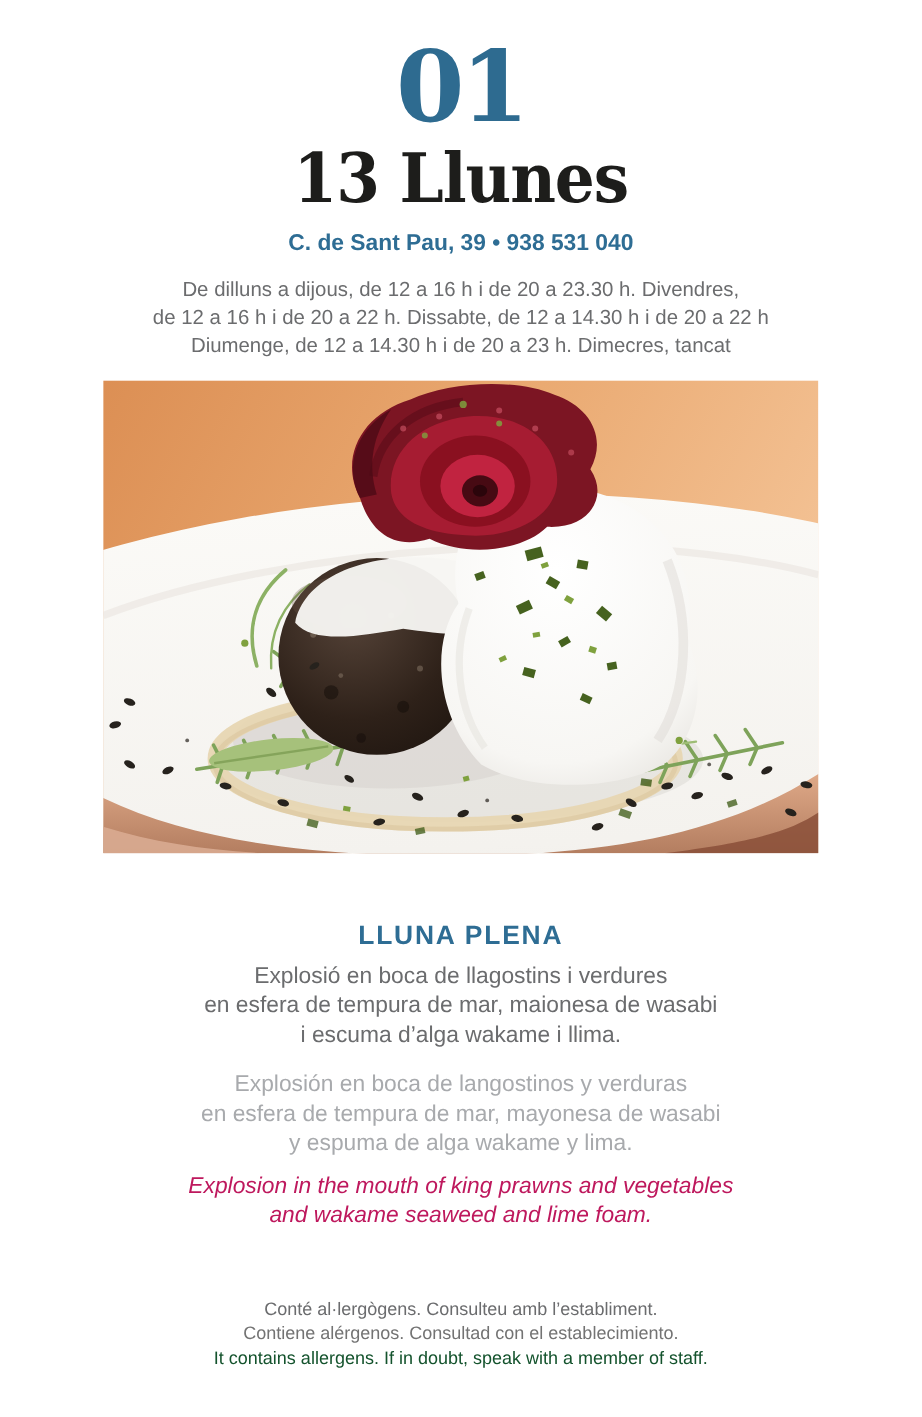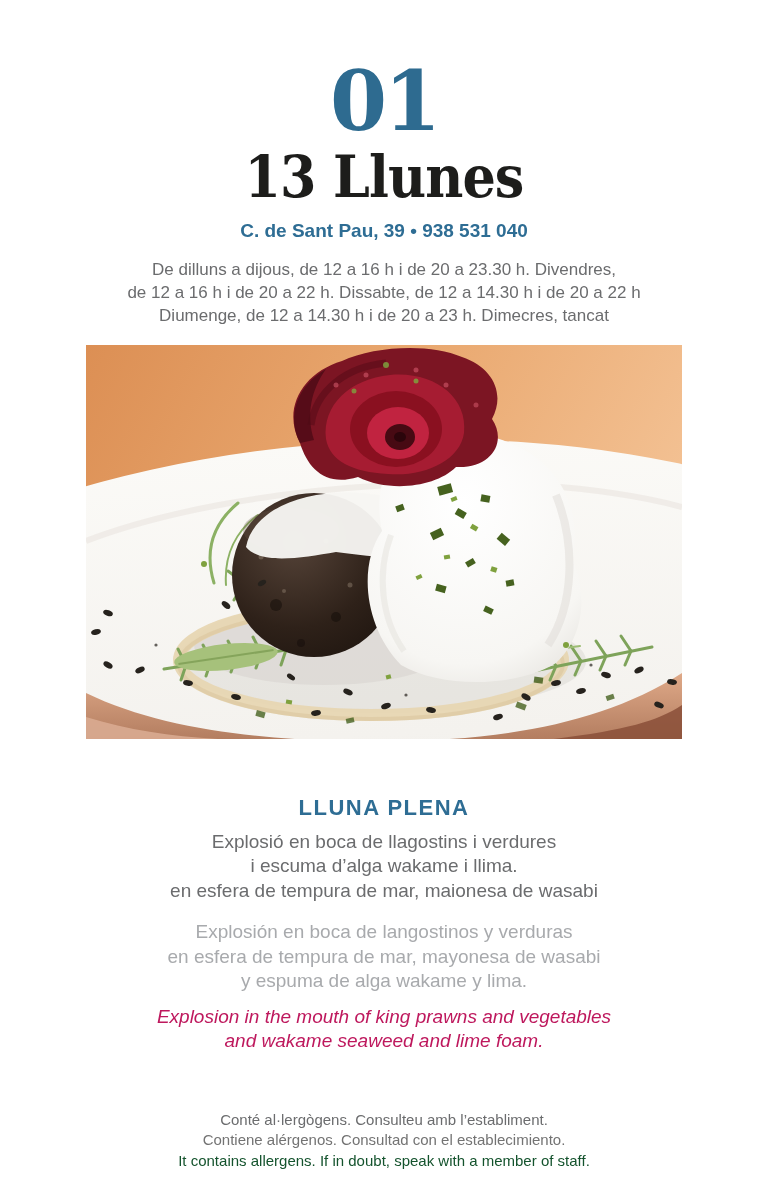--- a/index.html
+++ b/index.html
@@ -1,21 +1,21 @@
 <!DOCTYPE html>
 <html><head>
 <meta charset="utf-8">
 <style>
   html,body{margin:0;padding:0;}
   body{
     width:768px;height:1181px;background:#ffffff;overflow:hidden;
     font-family:"Liberation Sans", sans-serif;
     -webkit-font-smoothing:antialiased;
   }
-  .page{width:768px;text-align:center;padding-top:64px;box-sizing:border-box;}
+  .page{width:768px;text-align:center;padding-top:36px;box-sizing:border-box;}
 
   .dish-number{
     font-family:"DejaVu Serif", serif;font-weight:700;
     font-size:82px;line-height:0.92;letter-spacing:-3px;
     color:#2e6b90;
   }
   .restaurant-name{
     font-family:"DejaVu Serif", serif;font-weight:700;
     font-size:57px;line-height:1.06;letter-spacing:-1px;
     color:#1d1d1b;margin-top:8px;
@@ -246,22 +246,22 @@
         <circle cx="320" cy="350" r="1.6" opacity="0.7"></circle>
         <circle cx="505" cy="320" r="1.6" opacity="0.7"></circle>
       </g>
     </svg>
   </div>
 
   <div class="dish-title">LLUNA PLENA</div>
 
   <div class="desc ca">
     <div>Explosió en boca de llagostins i verdures</div>
+    <div>en esfera de tempura de mar, maionesa de wasabi</div>
     <div>i escuma d’alga wakame i llima.</div>
-    <div>en esfera de tempura de mar, maionesa de wasabi</div>
   </div>
 
   <div class="desc es">
     <div>Explosión en boca de langostinos y verduras</div>
     <div>en esfera de tempura de mar, mayonesa de wasabi</div>
     <div>y espuma de alga wakame y lima.</div>
   </div>
 
   <div class="desc en">
     <div>Explosion in the mouth of king prawns and vegetables</div>

